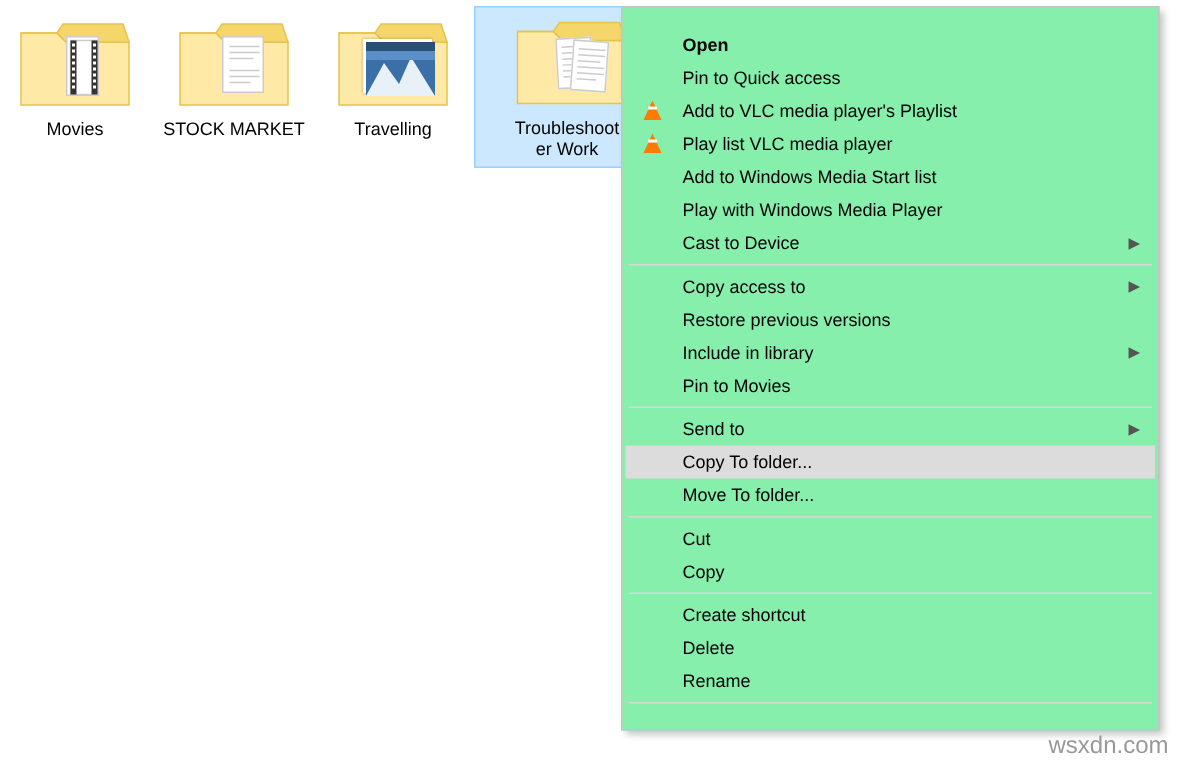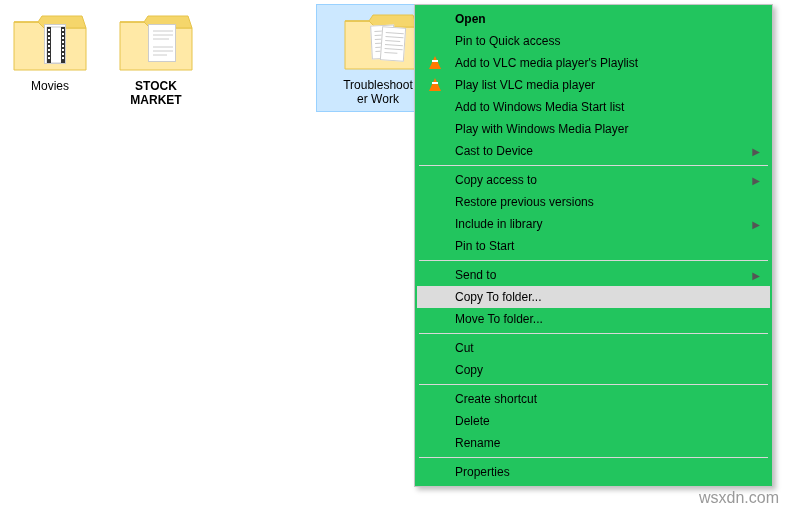--- a/index.html
+++ b/index.html
@@ -49,24 +49,24 @@
       background: #fff;
       border: 1px solid #ccc;
       top: 10px;
     }
     
     .context-menu {
       position: absolute;
       left: 414px;
       top: 4px;
       width: 359px;
-      background: #22c55e;
+      background: #86efac;
       border: 1px solid #c4c4c4;
       box-shadow: 3px 3px 5px rgba(0,0,0,0.25);
-      padding: 3px 2px;
+      padding: 14px 2px;
     }
     .menu-item {
       display: flex;
       align-items: center;
       height: 22px;
       padding: 0 30px 0 38px;
       color: #000;
       position: relative;
       cursor: default;
     }
@@ -150,40 +150,57 @@
             <rect x="17" y="20" width="2" height="2" fill="#fff"></rect>
             <rect x="17" y="24" width="2" height="2" fill="#fff"></rect>
             <rect x="17" y="28" width="2" height="2" fill="#fff"></rect>
             <rect x="17" y="32" width="2" height="2" fill="#fff"></rect>
           </svg>
       </div>
     </div>
     <div class="folder-label">Movies</div>
   </div>
 
-  <div class="folder-item" style="left:106px; top:6px;font-weight:bold;">
+  <div class="folder-item" style="left:106px; top:6px;">
     <div class="folder-icon-wrap">
       <svg class="folder-svg" viewBox="0 0 80 64">
         <path d="M4 10 L28 10 L34 16 L76 16 L76 58 L4 58 Z" fill="#ffe9a6" stroke="#e6c34a"></path>
         <path d="M4 10 L28 10 L34 16 L76 16 L72 4 L32 4 L28 10 Z" fill="#f5d66b" stroke="#e6c34a"></path>
       </svg>
       <div class="thumb" style="left:32px; width:28px; height:38px; top:12px; background:#fff;">
         <svg width="28" height="38">
             <line x1="4" y1="6" x2="24" y2="6" stroke="#ccc"></line>
             <line x1="4" y1="10" x2="24" y2="10" stroke="#ccc"></line>
             <line x1="4" y1="14" x2="20" y2="14" stroke="#ccc"></line>
             <line x1="4" y1="22" x2="24" y2="22" stroke="#ccc"></line>
             <line x1="4" y1="26" x2="24" y2="26" stroke="#ccc"></line>
             <line x1="4" y1="30" x2="18" y2="30" stroke="#ccc"></line>
           </svg>
       </div>
     </div>
     <div class="folder-label">STOCK MARKET</div>
   </div>
 
+  <div class="folder-item" style="left:212px; top:6px;">
+    <div class="folder-icon-wrap">
+      <svg class="folder-svg" viewBox="0 0 80 64">
+        <path d="M4 10 L28 10 L34 16 L76 16 L76 58 L4 58 Z" fill="#ffe9a6" stroke="#e6c34a"></path>
+        <path d="M4 10 L28 10 L34 16 L76 16 L72 4 L32 4 L28 10 Z" fill="#f5d66b" stroke="#e6c34a"></path>
+      </svg>
+      <div class="thumb" style="left:20px; width:46px; height:36px; top:14px; border:2px solid #fff; box-shadow:0 0 2px rgba(0,0,0,0.3);">
+        <svg width="46" height="36">
+            <rect width="46" height="36" fill="#3b6fa8"></rect>
+            <polygon points="0,36 12,14 22,28 30,10 46,36" fill="#e8f0f8"></polygon>
+            <rect y="0" width="46" height="12" fill="#5a8fc8"></rect>
+            <rect y="0" width="46" height="6" fill="#2a4f78"></rect>
+          </svg>
+      </div>
+    </div>
+    <div class="folder-label">Travelling</div>
+  </div>
 
   <div class="folder-item selected" style="left:316px; top:4px;padding-left:24px;">
     <div class="folder-icon-wrap">
       <svg class="folder-svg" viewBox="0 0 80 64">
         <path d="M4 10 L28 10 L34 16 L76 16 L76 58 L4 58 Z" fill="#ffe9a6" stroke="#e6c34a"></path>
         <path d="M4 10 L28 10 L34 16 L76 16 L72 4 L32 4 L28 10 Z" fill="#f5d66b" stroke="#e6c34a"></path>
       </svg>
       <div class="thumb" style="left:30px; width:24px; height:34px; top:14px; transform:rotate(-3deg);">
         <svg width="24" height="34">
             <line x1="3" y1="5" x2="21" y2="5" stroke="#ccc"></line>
@@ -243,21 +260,21 @@
         <span class="arrow">▶</span>
       </div>
     <div class="menu-item">
         <span>Restore previous versions</span>
       </div>
     <div class="menu-item">
         <span>Include in library</span>
         <span class="arrow">▶</span>
       </div>
     <div class="menu-item">
-        <span>Pin to Start</span>
+        <span>Pin to Movies</span>
       </div>
     <div class="menu-sep"></div>
     <div class="menu-item">
         <span>Send to</span>
         <span class="arrow">▶</span>
       </div>
     <div class="menu-item highlight">
         <span>Copy To folder...</span>
       </div>
     <div class="menu-item">
@@ -274,19 +291,16 @@
     <div class="menu-item">
         <span>Create shortcut</span>
       </div>
     <div class="menu-item">
         <span>Delete</span>
       </div>
     <div class="menu-item">
         <span>Rename</span>
       </div>
     <div class="menu-sep"></div>
-    <div class="menu-item">
-        <span>Properties</span>
-      </div>
   </div>
 
   <div class="watermark">wsxdn.com</div>
 </div>
 
 </body></html>

